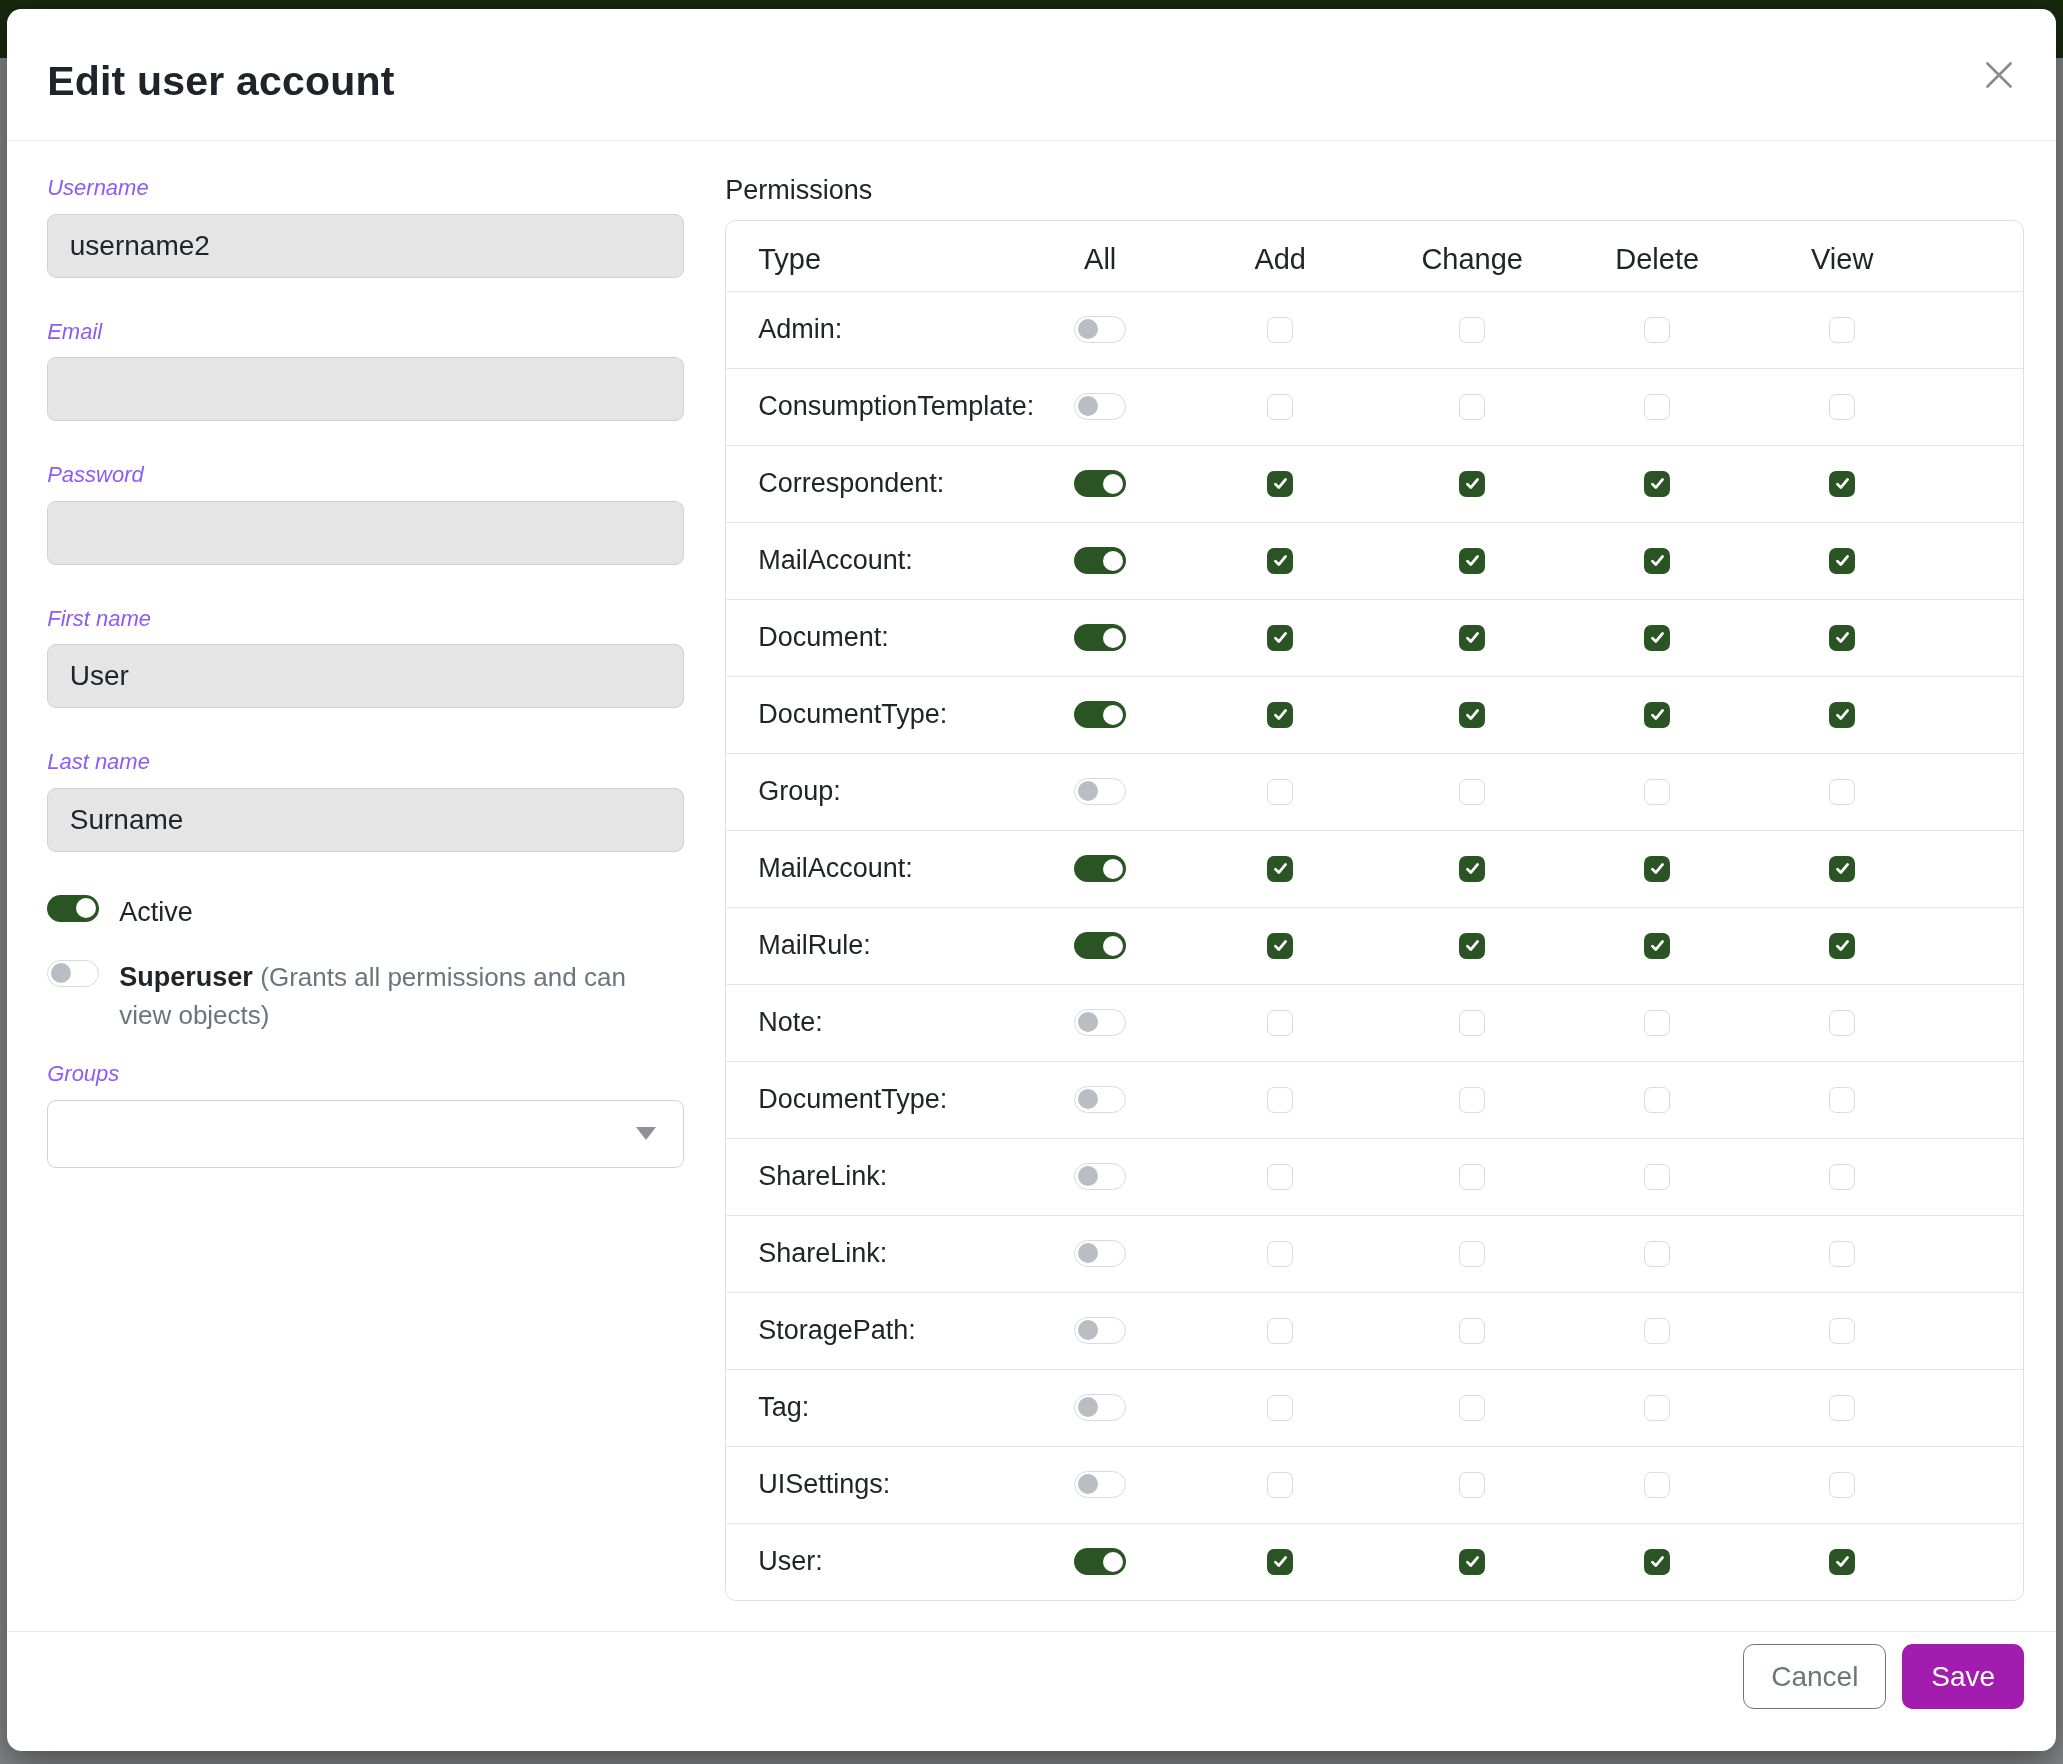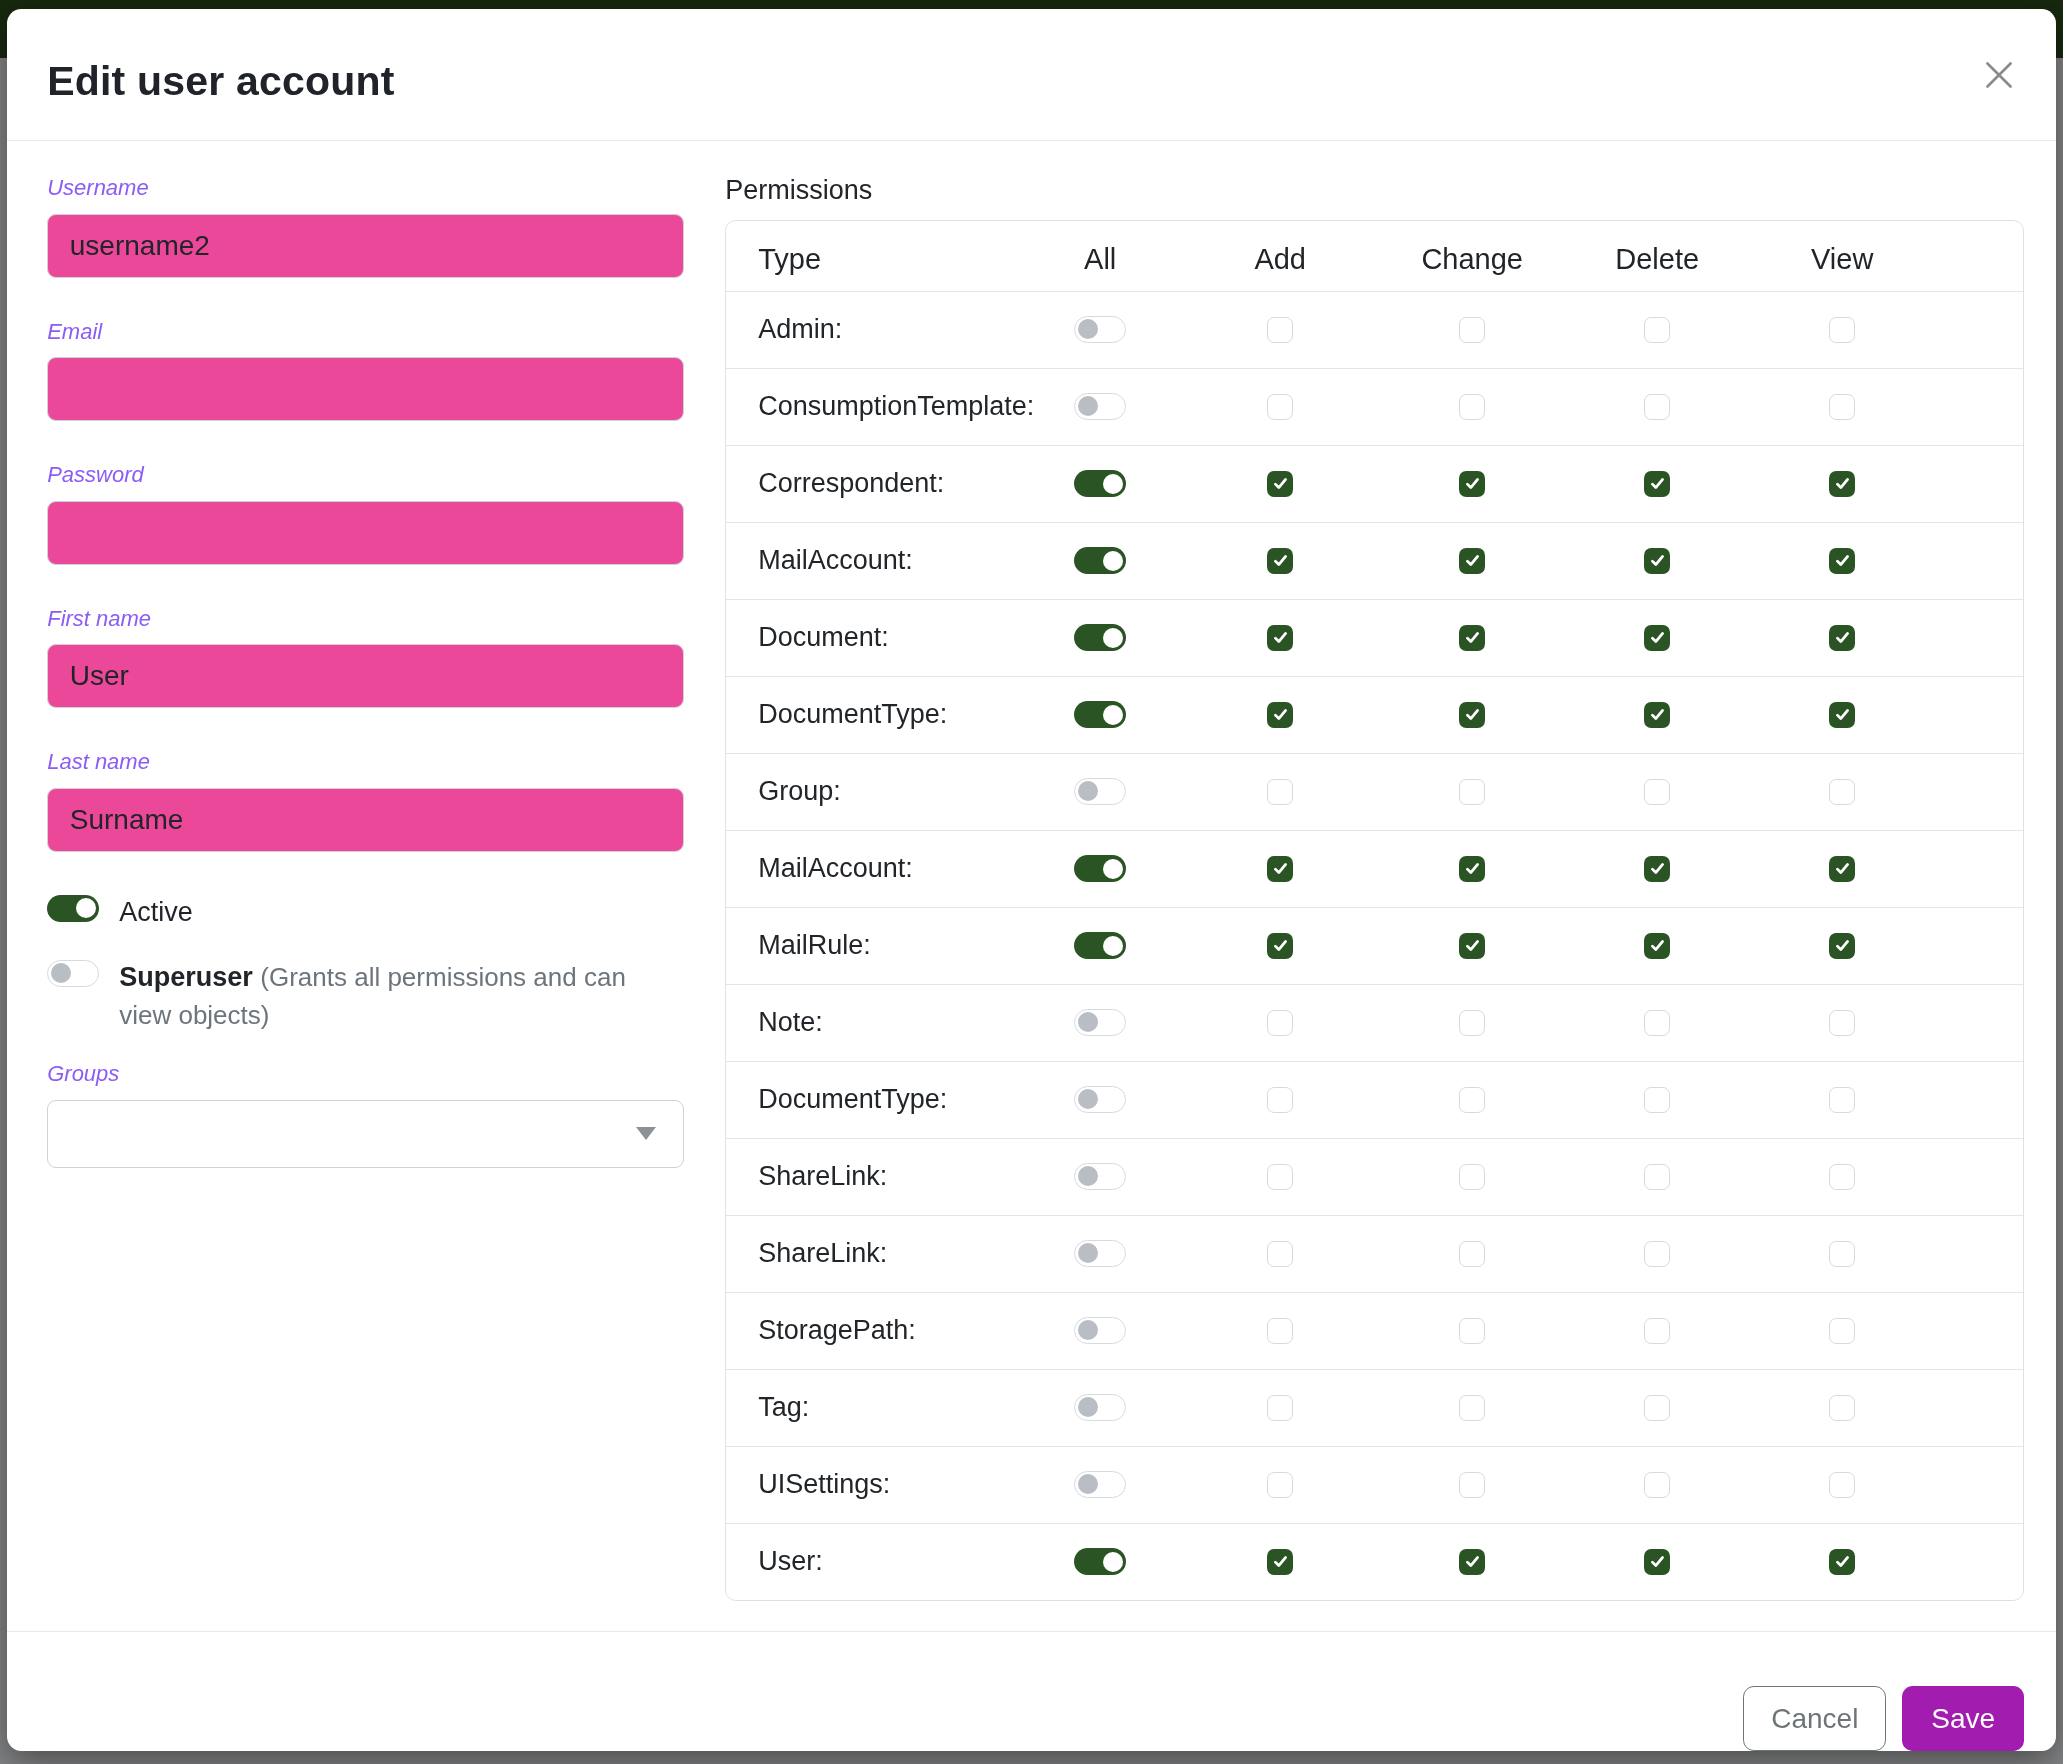--- a/index.html
+++ b/index.html
@@ -27,21 +27,21 @@
   .modal-body{flex:1 1 auto;display:flex;padding:34px 32px 0 40px;box-sizing:border-box;gap:41px;}
   .col-left{width:637px;flex:0 0 auto;}
   .col-right{flex:1 1 auto;min-width:0;}
   .field-label{display:block;font-size:22px;color:#8b5cf6;margin:0 0 12.6px 0;font-style:italic;}
   .form-group{margin-bottom:41px;}
   .text-input{
     width:100%;height:64px;box-sizing:border-box;
     border:1.8px solid #ccd3d9;border-radius:9px;
     padding:0 21.6px;font-size:28px;color:#212529;
     font-family:"Liberation Sans","DejaVu Sans",sans-serif;
-    background:#ec4899;outline:none;
+    background:#e5e5e5;outline:none;
   }
   
   .switch{width:52px;height:27px;border-radius:14.4px;position:relative;box-sizing:border-box;flex:0 0 auto;cursor:pointer;}
   .switch.on{background:#2b5425;}
   .switch.on .knob{position:absolute;top:3.6px;right:3.6px;width:20px;height:20px;border-radius:50%;background:#fff;}
   .switch.off{background:#fff;border:1.8px solid #d6dade;}
   .switch.off .knob{position:absolute;top:1.8px;left:2.7px;width:20px;height:20px;border-radius:50%;background:#b9bec4;}
   .switch-row{display:flex;align-items:flex-start;gap:20px;margin-bottom:27px;}
   .switch-row .switch{margin-top:1.8px;}
   .switch-label{font-size:27px;line-height:38px;color:#212529;}
@@ -74,21 +74,21 @@
   .cell.type{justify-content:flex-start;padding-left:32px;font-size:27px;color:#212529;}
   .head .cell{font-size:29px;color:#212529;margin-top:7px;}
   .head .cell.type{padding-left:32px;}
   
   .cb{width:26px;height:26px;border-radius:7.2px;box-sizing:border-box;display:flex;align-items:center;justify-content:center;cursor:pointer;}
   .cb.on{background:#2b5425;}
   .cb.off{background:#fff;border:1.8px solid #d6dade;}
   
   .modal-footer{
     flex:0 0 auto;height:120px;border-top:1.8px solid #e7eaec;box-sizing:border-box;
-    display:flex;align-items:flex-end;justify-content:flex-end;gap:16px;padding:0 32px;
+    display:flex;align-items:flex-start;justify-content:flex-end;gap:16px;padding:12px 32px;
   }
   .btn{height:65px;border-radius:10.8px;font-size:28px;box-sizing:border-box;cursor:pointer;
        font-family:"Liberation Sans","DejaVu Sans",sans-serif;}
   .btn-cancel{background:#fff;color:#6d7576;border:1.8px solid #6d7576;padding:0 27px;}
   .btn-save{background:#a21caf;color:#fff;border:none;padding:0 29px;}
 </style>
 </head>
 <body>
 
 <div class="topbar"></div>

